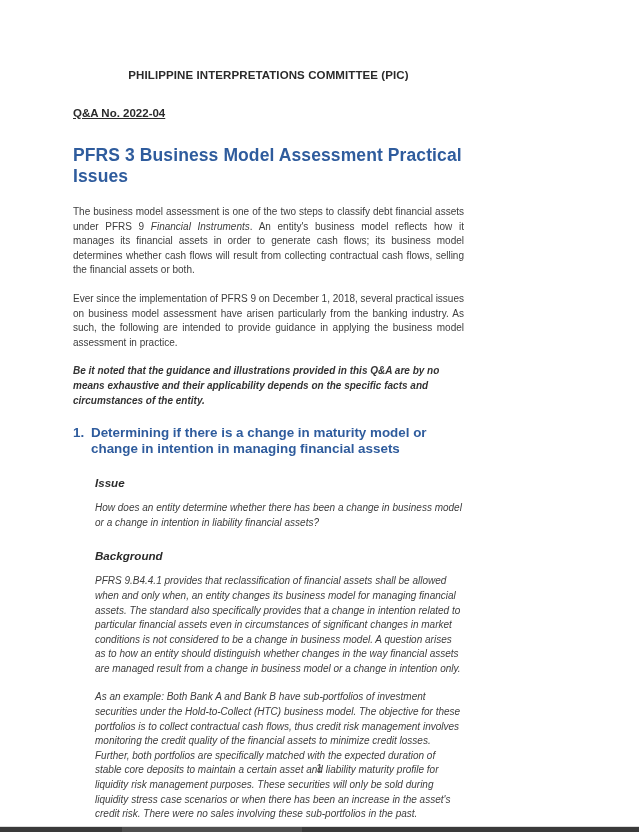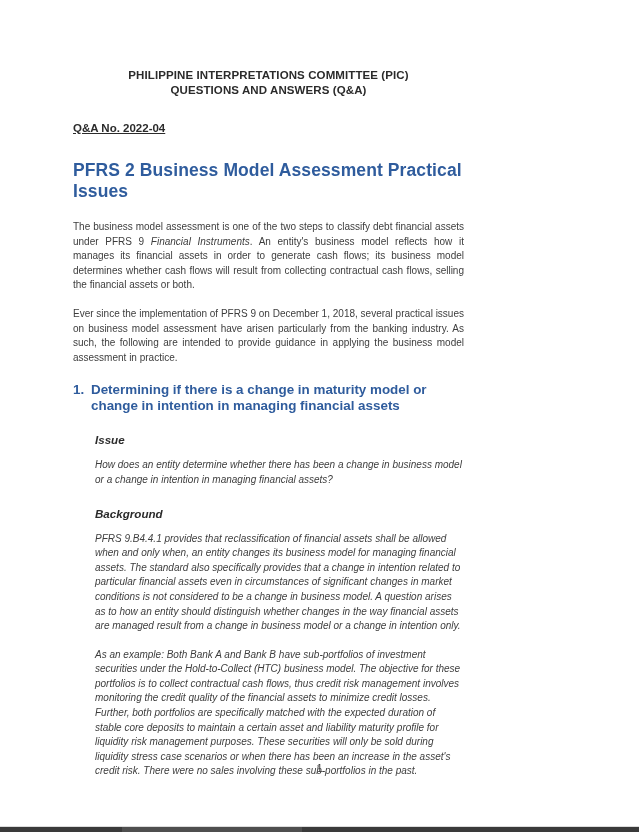--- a/index.html
+++ b/index.html
@@ -107,40 +107,40 @@
     background: #4f4f4f;
   }
 </style>
 </head>
 <body>
 
 <div class="page">
 
   <div class="doc-header">
     <div>PHILIPPINE INTERPRETATIONS COMMITTEE (PIC)</div>
-    <div>QUESTIONS AND ANSWERS (Q&amp;A)</div>
   </div>
 
   <div class="doc-number">Q&amp;A No. 2022-04</div>
 
-  <h1 class="doc-title">PFRS 2 Business Model Assessment Practical Issues</h1>
+  <h1 class="doc-title">PFRS 3 Business Model Assessment Practical Issues</h1>
 
   <p class="body just first-body"><span>The business model assessment is one of the two steps to classify debt financial assets under PFRS 9 </span><i>Financial Instruments</i><span>. An entity's business model reflects how it manages its financial assets in order to generate cash flows; its business model determines whether cash flows will result from collecting contractual cash flows, selling the financial assets or both.</span></p>
 
   <p class="body just">Ever since the implementation of PFRS 9 on December 1, 2018, several practical issues on business model assessment have arisen particularly from the banking industry. As such, the following are intended to provide guidance in applying the business model assessment in practice.</p>
 
+  <p class="body bold-italic">Be it noted that the guidance and illustrations provided in this Q&amp;A are by no means exhaustive and their applicability depends on the specific facts and circumstances of the entity.</p>
 
   <div class="section-heading">
     <span class="num">1.</span>
     <span class="txt">Determining if there is a change in maturity model or change in intention in managing financial assets</span>
   </div>
 
   <div class="sub">
     <p class="label">Issue</p>
-    <p class="body after-label">How does an entity determine whether there has been a change in business model or a change in intention in managing financial assets?</p>
+    <p class="body after-label">How does an entity determine whether there has been a change in business model or a change in intention in liability financial assets?</p>
     <p class="label">Background</p>
     <p class="body after-label">PFRS 9.B4.4.1 provides that reclassification of financial assets shall be allowed when and only when, an entity changes its business model for managing financial assets.  The standard also specifically provides that a change in intention related to particular financial assets even in circumstances of significant changes in market conditions is not considered to be a change in business model. A question arises as to how an entity should distinguish whether changes in the way financial assets are managed result from a change in business model or a change in intention only.</p>
     <p class="body">As an example: Both Bank A and Bank B have sub-portfolios of investment securities under the Hold-to-Collect (HTC) business model. The objective for these portfolios is to collect contractual cash flows, thus credit risk management involves monitoring the credit quality of the financial assets to minimize credit losses.  Further, both portfolios are specifically matched with the expected duration of stable core deposits to maintain a certain asset and liability maturity profile for liquidity risk management purposes.  These securities will only be sold during liquidity stress case scenarios or when there has been an increase in the asset's credit risk.   There were no sales involving these sub-portfolios in the past.</p>
   </div>
 
   <div class="page-number">1</div>
 </div>
 
 <div class="bottom-bar">
   <div class="bar-segment"></div>

